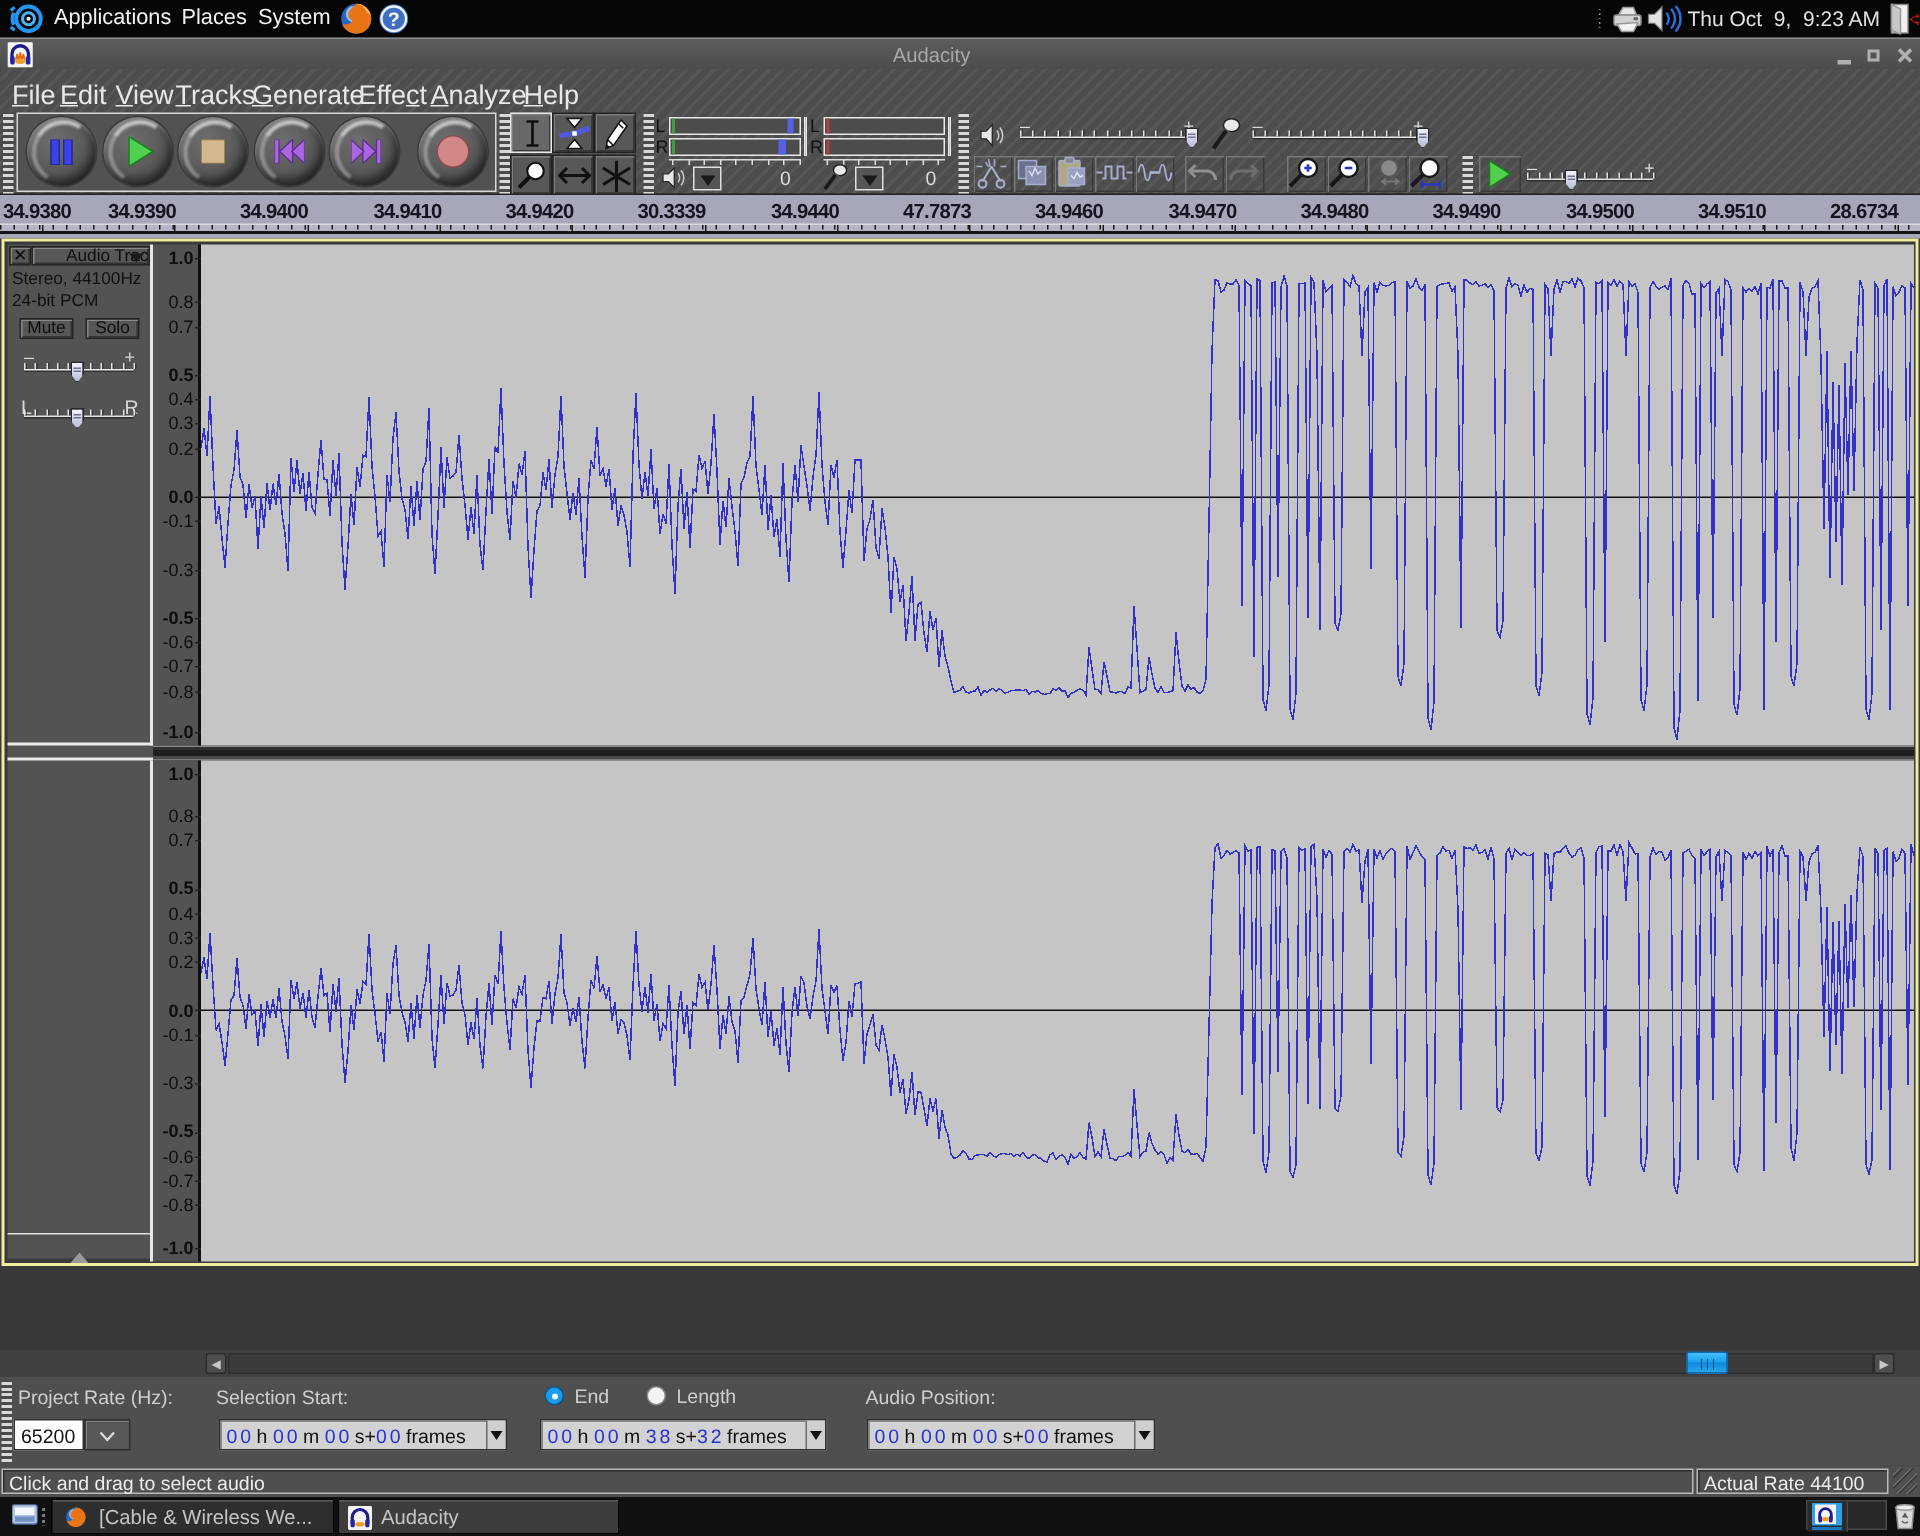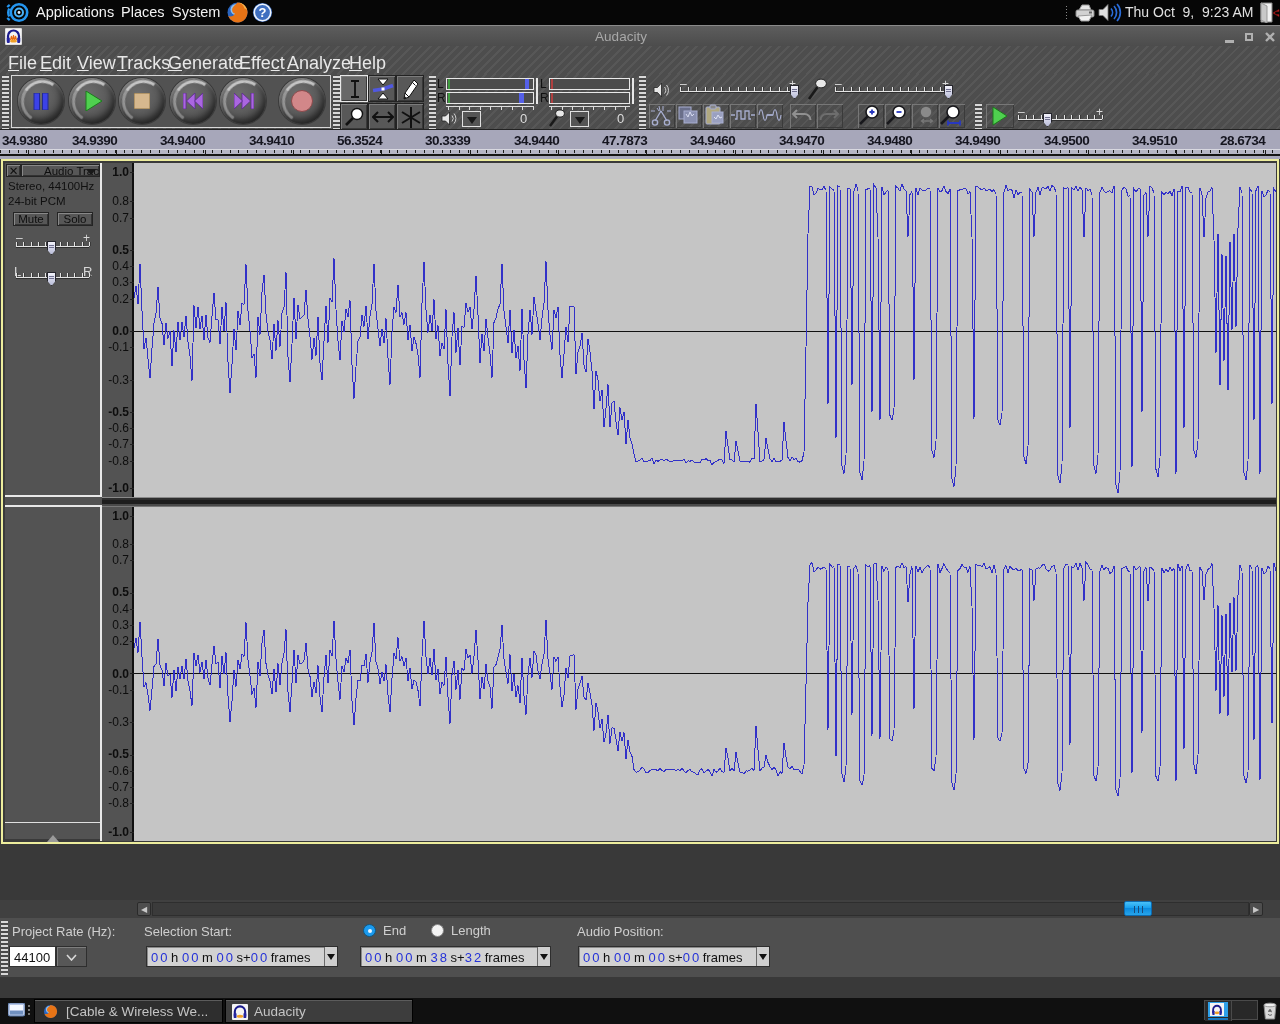--- a/index.html
+++ b/index.html
@@ -425,21 +425,21 @@
 <div class="tick" style="left:1094px;top:41px;height:4px"></div>
 <div class="tick" style="left:1102px;top:41px;height:4px"></div>
 <div class="sthumb" style="left:1043px;top:39px"></div>
   </div>
 
   <div class="abs" id="ruler">
 <span class="num" style="left:2px">34.9380</span>
 <span class="num" style="left:72px">34.9390</span>
 <span class="num" style="left:160px">34.9400</span>
 <span class="num" style="left:249px">34.9410</span>
-<span class="num" style="left:337px">56.3524</span>
+<span class="num" style="left:337px">34.9420</span>
 <span class="num" style="left:425px">30.3339</span>
 <span class="num" style="left:514px">34.9440</span>
 <span class="num" style="left:602px">47.7873</span>
 <span class="num" style="left:690px">34.9460</span>
 <span class="num" style="left:779px">34.9470</span>
 <span class="num" style="left:867px">34.9480</span>
 <span class="num" style="left:955px">34.9490</span>
 <span class="num" style="left:1044px">34.9500</span>
 <span class="num" style="left:1132px">34.9510</span>
 <span class="num" style="left:1220px">28.6734</span>
@@ -739,31 +739,36 @@
 <div class="grip" style="left:1px;top:2px;height:55px"></div>
 <div class="lab" style="left:12px;top:6px">Project Rate (Hz):</div>
 <div class="lab" style="left:144px;top:6px">Selection Start:</div>
 <div class="lab" style="left:383px;top:5px">End</div>
 <div class="lab" style="left:451px;top:5px">Length</div>
 <div class="lab" style="left:577px;top:6px">Audio Position:</div>
 <div class="abs" style="left:363px;top:6px;width:13px;height:13px;border-radius:50%;background:#1b9aee;border:1px solid #11557e">
         <div style="position:absolute;left:4px;top:4px;width:4px;height:4px;border-radius:50%;background:#eaf6ff"></div>
       </div>
 <div class="abs" style="left:431px;top:6px;width:13px;height:13px;border-radius:50%;background:#f4f4f4;border:1px solid #888"></div>
-<div class="abs" style="left:9px;top:28px;width:47px;height:21px;background:#fff;border:1px solid #333;font-size:13px;color:#111;padding:3px 0 0 4px">44100</div>
+<div class="abs" style="left:9px;top:28px;width:47px;height:21px;background:#fff;border:1px solid #333;font-size:13px;color:#111;padding:3px 0 0 4px">65200</div>
 <div class="abs" style="left:56px;top:28px;width:31px;height:21px;background:#575757;border:1px solid #2e2e2e;box-shadow:inset 1px 1px 0 #7e7e7e">
         <svg style="position:absolute;left:9px;top:7px" width="11" height="7" viewBox="0 0 11 7">
           <path d="M1 1 L5.5 6 L10 1" fill="none" stroke="#d8d8d8" stroke-width="1.6"></path>
         </svg>
       </div>
 <div class="tfield" style="left:146px;width:192px"><b>00</b> h <b>00</b> m <b>00</b> s+<b>00</b> frames<span class="dd"></span></div>
 <div class="tfield" style="left:360px;width:191px"><b>00</b> h <b>00</b> m <b>38</b> s+<b>32</b> frames<span class="dd"></span></div>
 <div class="tfield" style="left:578px;width:192px"><b>00</b> h <b>00</b> m <b>00</b> s+<b>00</b> frames<span class="dd"></span></div>
   </div>
 
+  <div class="abs" id="statusbar">
+    <div class="sunk" style="left:1px;width:1128px">Click and drag to select audio</div>
+    <div class="sunk" style="left:1131px;width:128px">Actual Rate 44100</div>
+    <div class="abs" style="left:1262px;top:2px;width:16px;height:17px;background:repeating-linear-gradient(135deg,#4f4f4f 0 3px,#6a6a6a 3px 4px,#3a3a3a 4px 5px)"></div>
+  </div>
 
   <div class="abs" id="taskbar">
     <svg class="abs" style="left:8px;top:5px" width="17" height="15" viewBox="0 0 17 15">
       <rect x="0" y="0" width="17" height="13" rx="2" fill="#b4c4e4" stroke="#5878a8"></rect>
       <rect x="2" y="2" width="13" height="5" fill="#f4f8ff"></rect>
       <rect x="2" y="8" width="13" height="3.5" fill="#7090c0"></rect>
     </svg>
     <div class="abs" style="left:28px;top:7px;width:2px;height:12px;background:repeating-linear-gradient(#777 0 2px,#111 2px 4px)"></div>
     <div class="task" style="left:34px;width:189px;background:#2e2e2e">
       <svg class="abs" style="left:8px;top:4px" width="15" height="15" viewBox="0 0 23 23">

